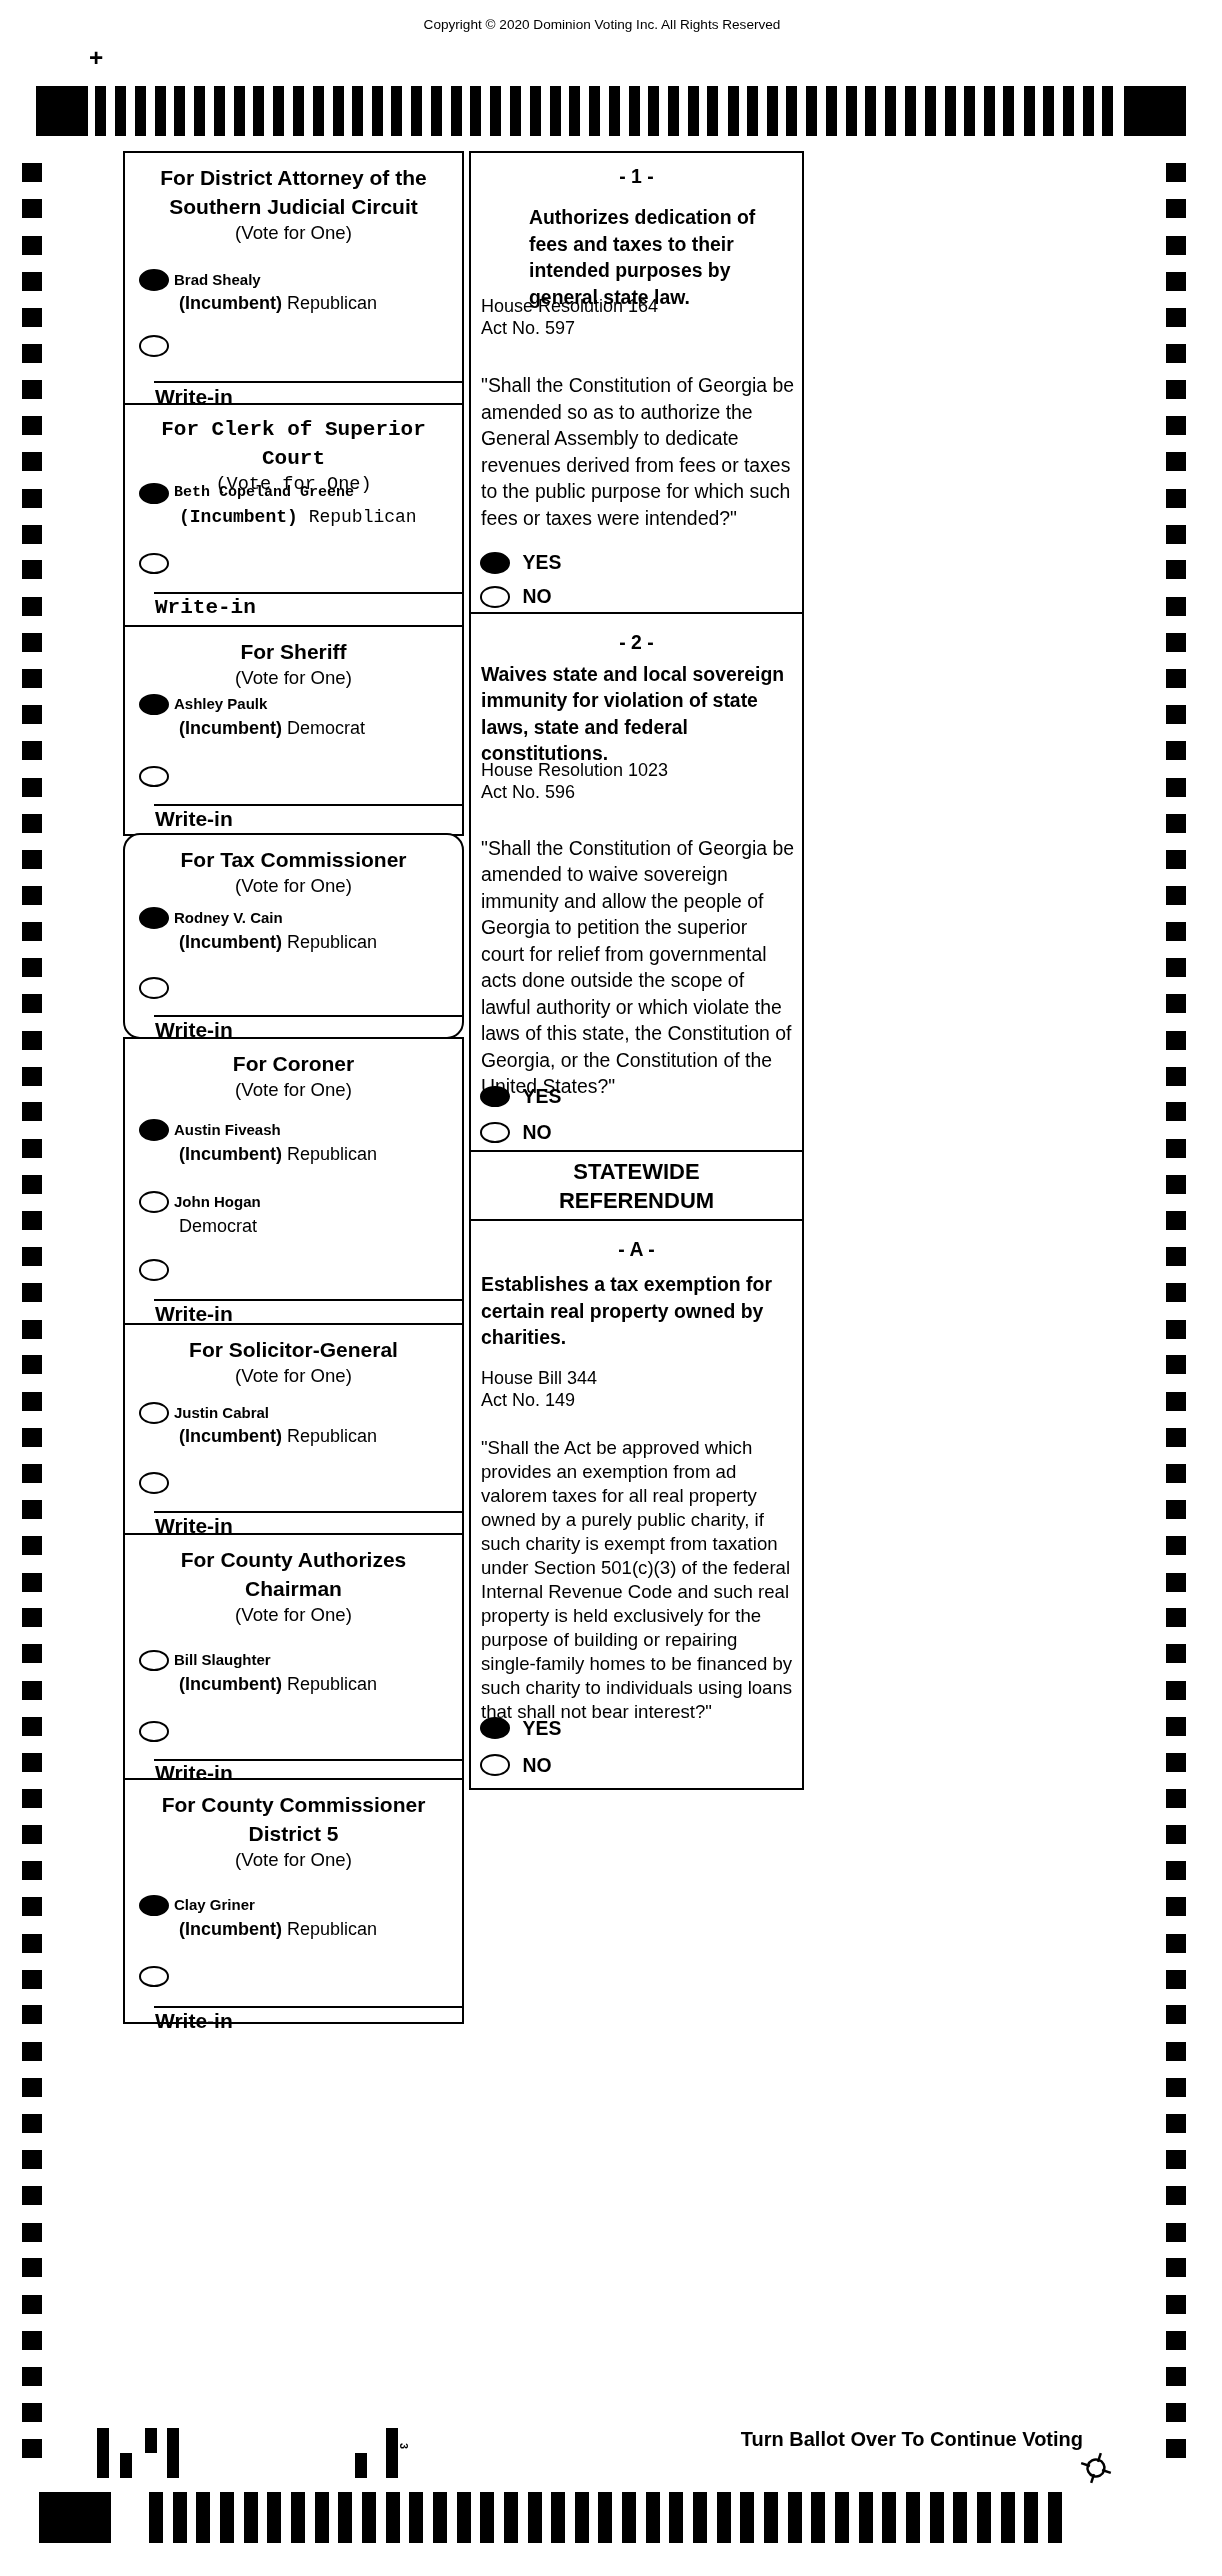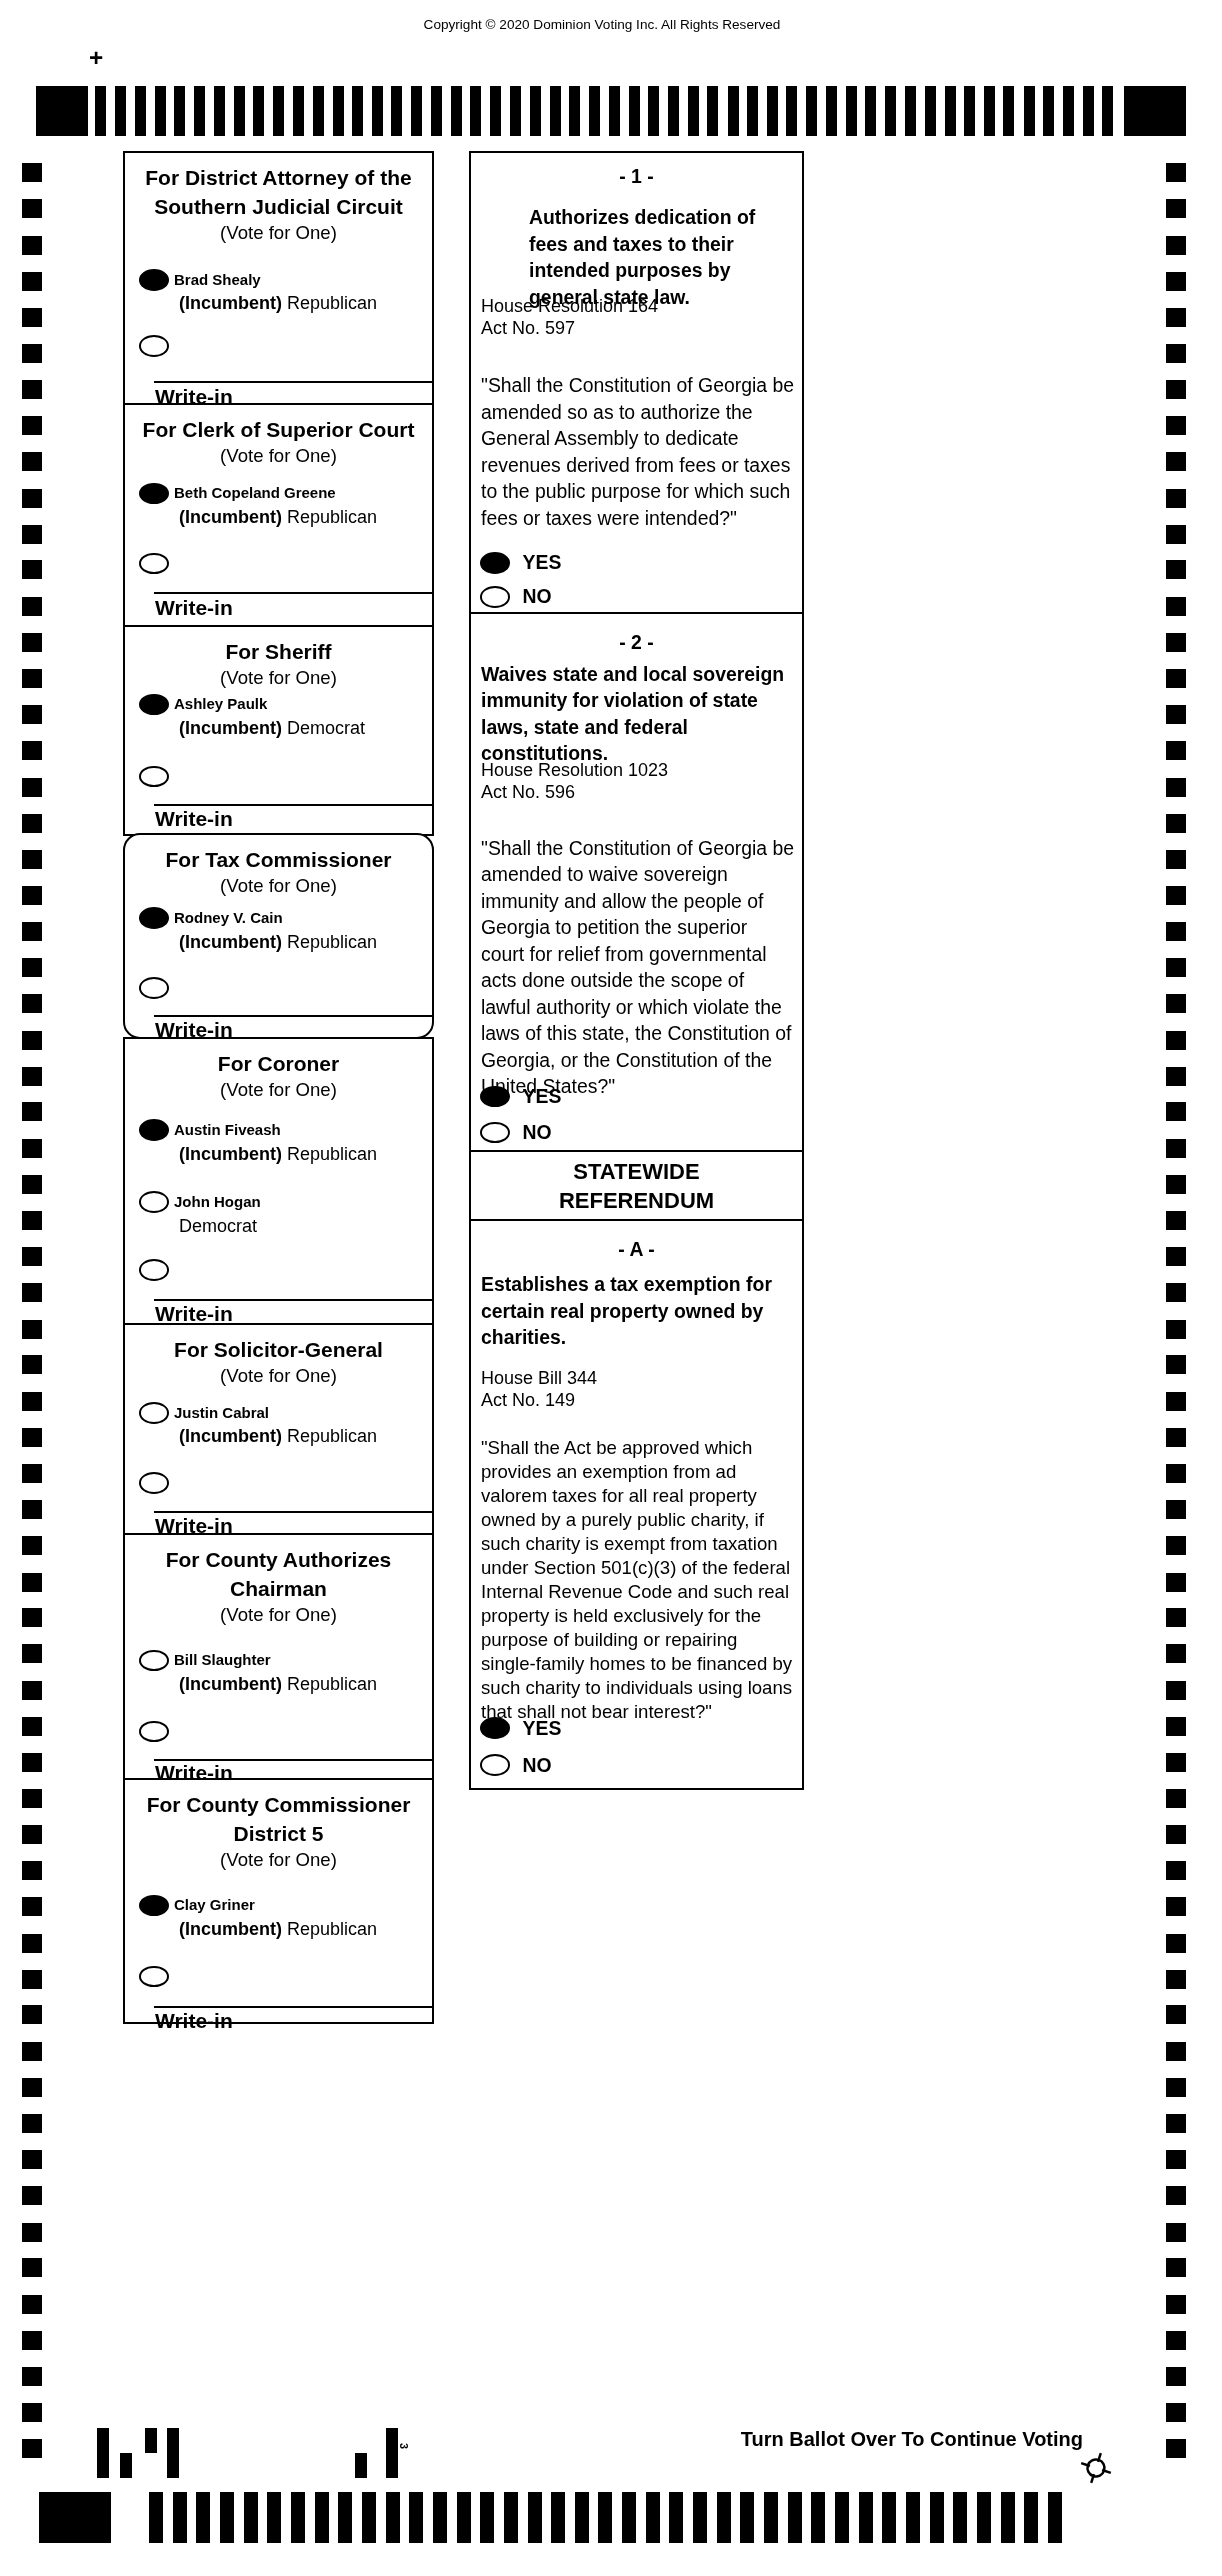--- a/index.html
+++ b/index.html
@@ -2,21 +2,21 @@
 <html style="font-size:11.5px"><head>
 <meta charset="utf-8">
 <style>
   html,body{margin:0;padding:0;background:#fff;}
   .page{position:relative;width:1223px;height:2576px;background:#fff;color:#000;
         font-family:"Liberation Sans","DejaVu Sans",sans-serif;overflow:hidden;}
   .copyright{position:absolute;top:17px;left:0;width:1204px;text-align:center;font-size:13.6px;}
   .plus{position:absolute;top:44px;left:89px;font-size:24.4px;font-weight:700;}
   .tmark{position:absolute;background:#000;}
   
-  .contest-col{position:absolute;left:123px;top:151px;width:311px;}
+  .contest-col{position:absolute;left:123px;top:151px;width:341px;}
   .contest{position:relative;border:2.2px solid #000;margin-top:-2.2px;background:#fff;box-sizing:border-box;}
   .contest:first-child{margin-top:0;}
   .chead{position:absolute;top:10px;left:0;right:0;text-align:center;}
   .ctitle{font-size:21px;font-weight:700;line-height:29px;}
   .cvote{font-size:18.6px;line-height:24.4px;}
   .cand{position:absolute;left:0;right:0;height:50px;}
   .oval{position:absolute;width:30px;height:21.5px;border:2.2px solid #000;border-radius:50%;box-sizing:border-box;background:#fff;}
   .oval.filled{background:#000;}
   .cand .oval{left:14.3px;top:0;}
   .cname{position:absolute;left:49px;top:-1.4px;font-size:15px;font-weight:700;line-height:24.4px;white-space:nowrap;}
@@ -291,21 +291,21 @@
         <div class="csub">
           <span class="inc">(Incumbent)</span>
           <span class="party">Republican</span>
         </div>
       </div>
       <div class="oval" style="left:14.3px;top:182px;"></div>
       <div class="wline" style="top:228px;"></div>
       <div class="wlabel" style="top:232px;">Write-in</div>
     </div>
 
-    <div class="contest" style="height:224px;">
+    <div class="contest" style="height:224px;font-family:Liberation Mono, monospace;">
       <div class="chead">
         <div class="ctitle">For Clerk of Superior Court</div>
         <div class="cvote">(Vote for One)</div>
       </div>
       <div class="cand" style="top:78px;">
         <div class="oval filled"></div>
         <div class="cname">Beth Copeland Greene</div>
         <div class="csub">
           <span class="inc">(Incumbent)</span>
           <span class="party">Republican</span>

